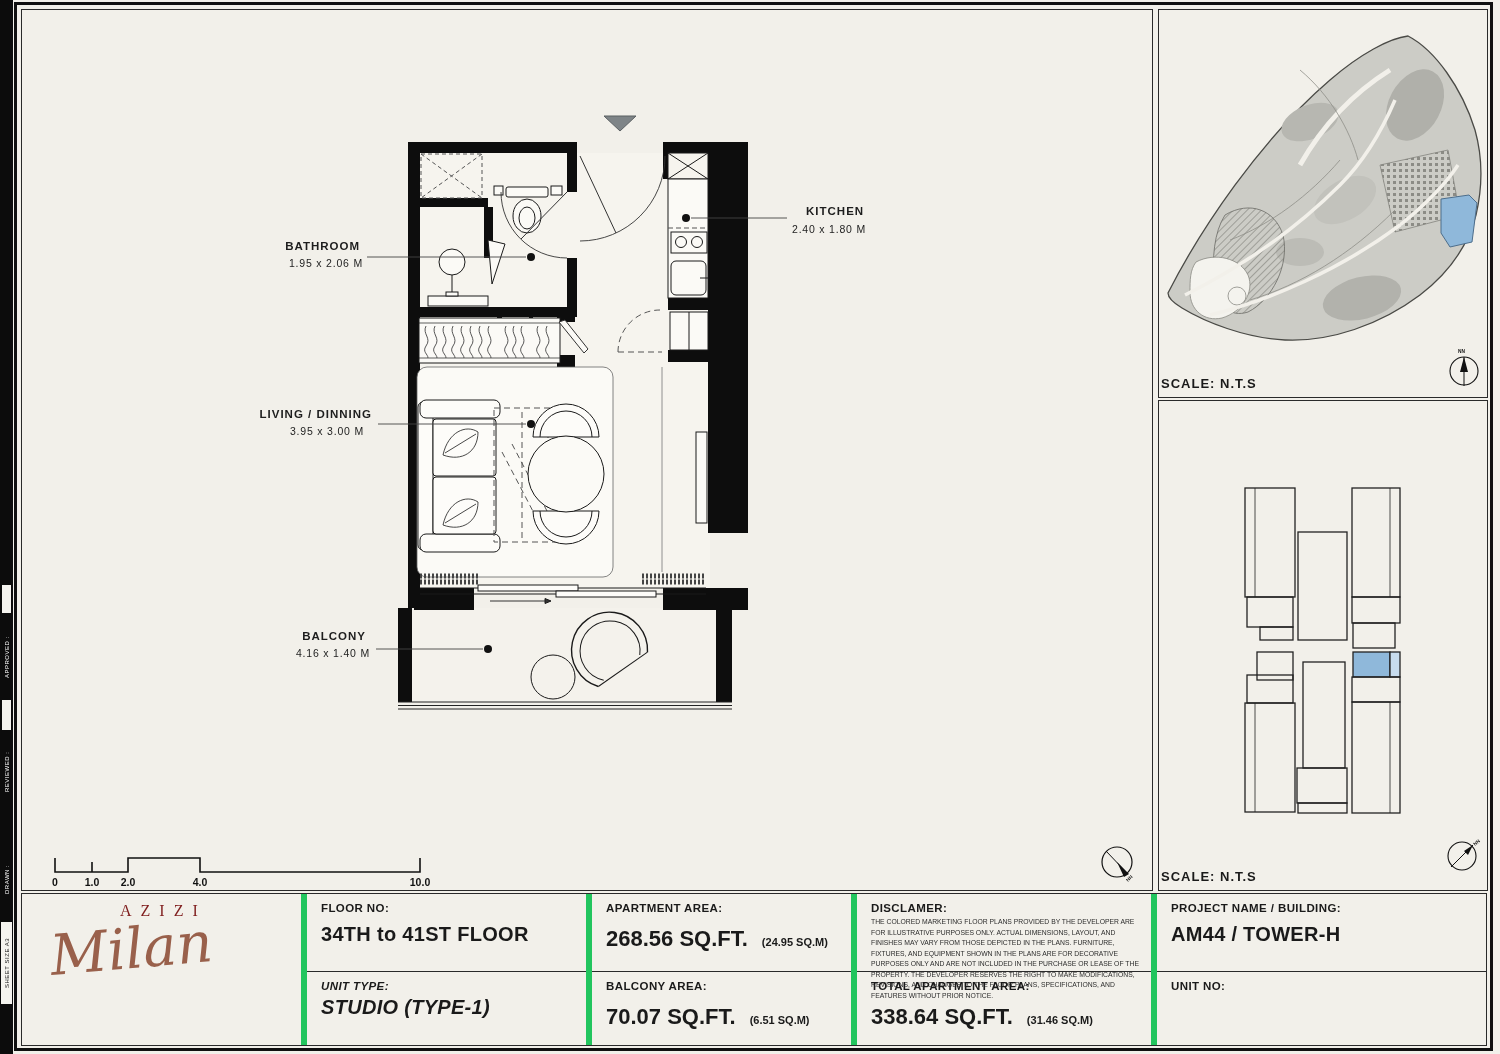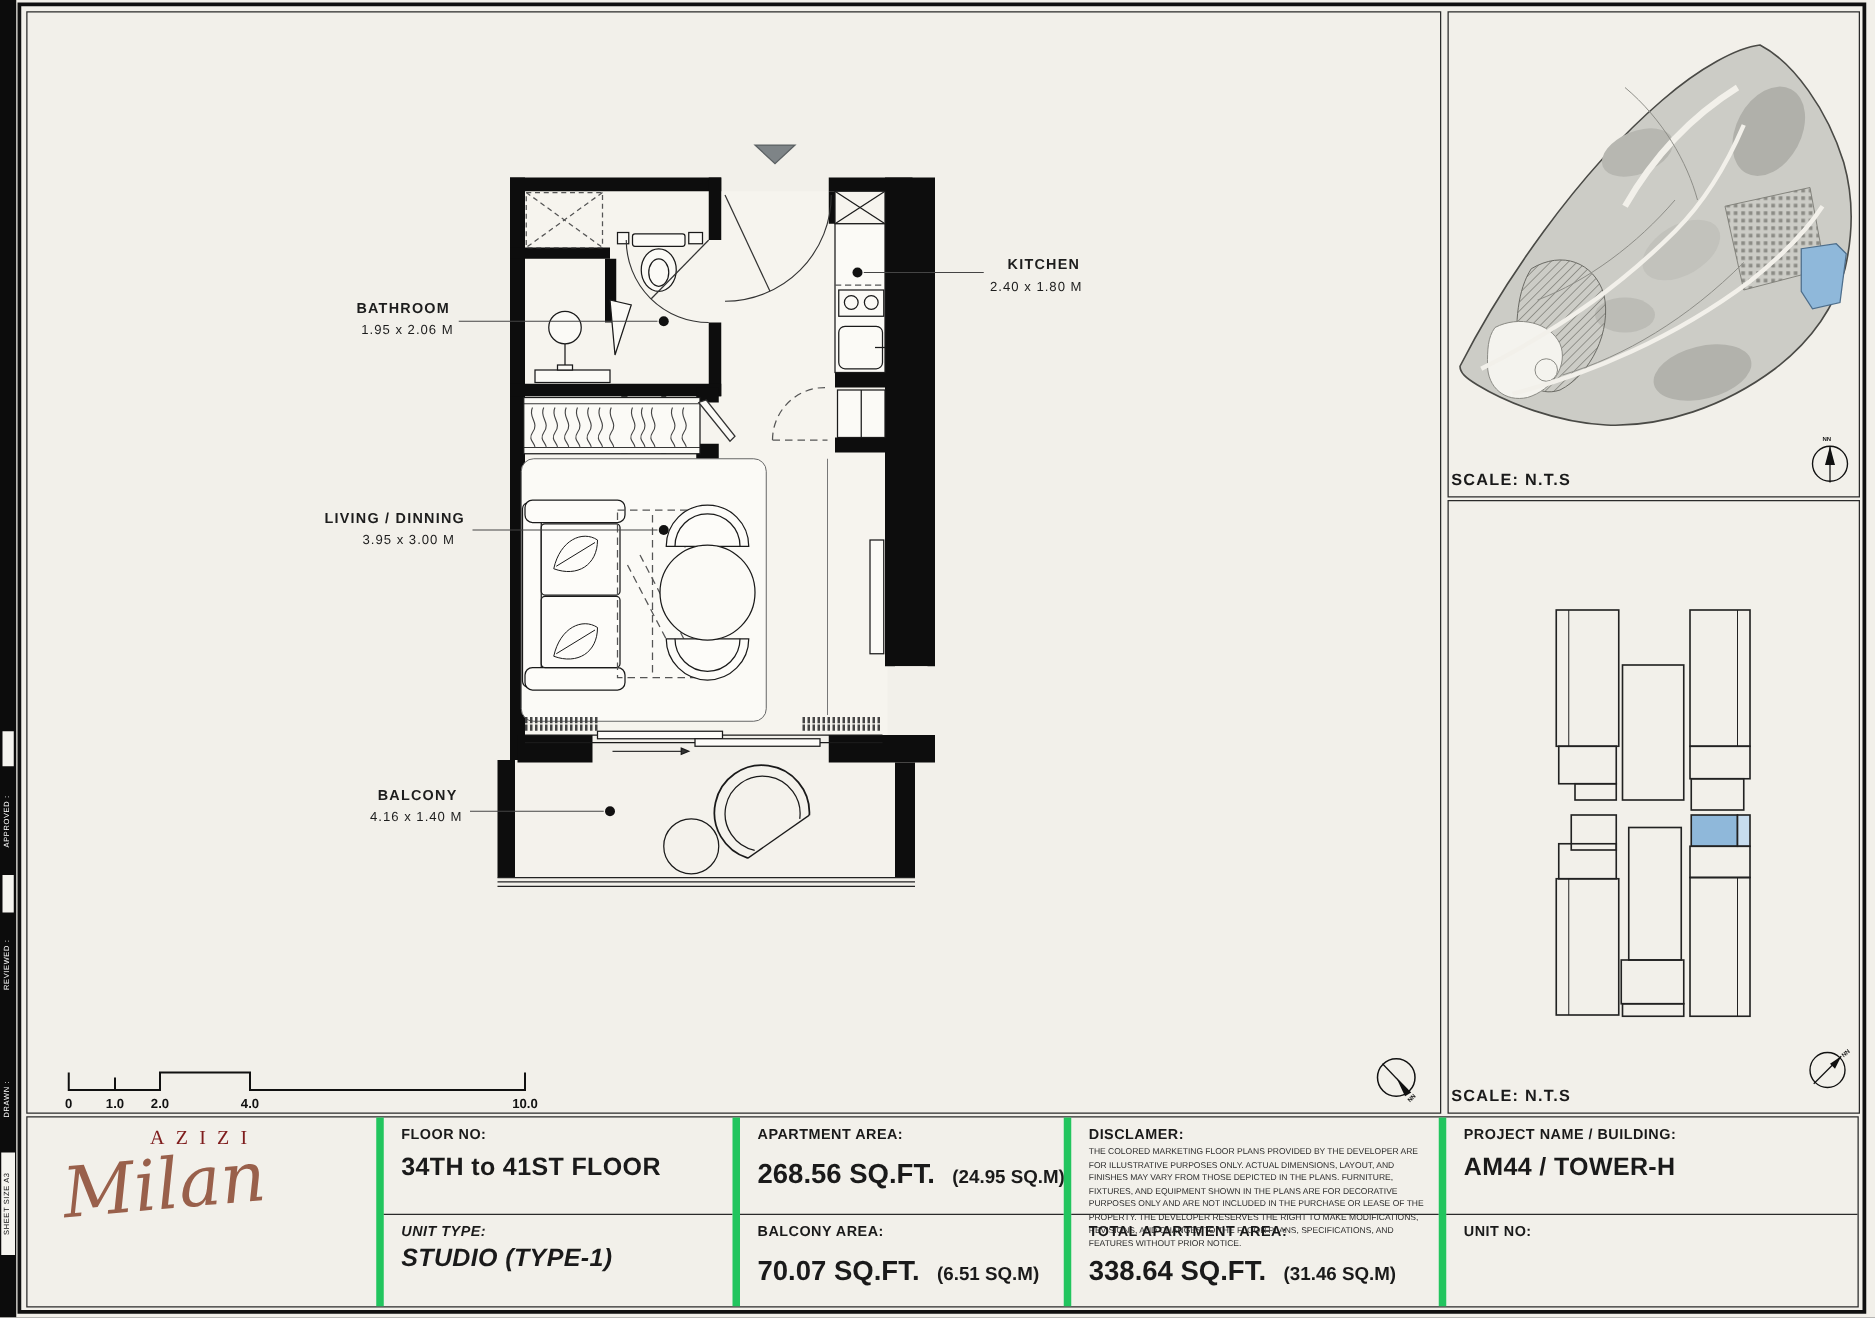--- a/index.html
+++ b/index.html
@@ -29,21 +29,21 @@
   .title-block{position:absolute;left:21px;top:893px;width:1464px;height:151px;border:1px solid #2a2a2a;
                display:flex;background:#f2f0ea;}
   .tb-col{position:relative;height:100%;box-sizing:border-box;border-left:6px solid #22c55e;}
   .tb-col:first-child{border-left:none;}
   .tb-cell{position:relative;box-sizing:border-box;padding:8px 0 0 14px;}
   .tb-cell.r2{border-top:1px solid #2a2a2a;}
   .tb-label{font-size:11.5px;font-weight:700;letter-spacing:.4px;}
   .tb-value{font-size:20px;font-weight:600;letter-spacing:.3px;margin-top:9px;white-space:nowrap;}
   .tb-area{display:flex;align-items:baseline;gap:14px;margin-top:12px;white-space:nowrap;}
   .tb-area .big{font-size:22px;font-weight:600;}
-  .tb-area .alt{font-size:15px;font-weight:600;}
+  .tb-area .alt{font-size:11px;font-weight:600;}
   .tb-disc-text{font-size:6.8px;line-height:1.55;font-weight:500;color:#2b2b2b;width:272px;margin-top:3px;
                 text-transform:uppercase;}
   .brand{width:100%;height:100%;position:relative;}
   .brand-azizi{position:absolute;left:98px;top:8px;font-family:"Liberation Serif",serif;font-size:16px;
                letter-spacing:9px;color:#7f1d1d;}
   .brand-milan{position:absolute;left:28px;top:22px;font-family:"DejaVu Serif",serif;font-style:italic;
                font-size:56px;color:#99604b;transform:rotate(-5deg);}
 </style>
 </head>
 <body>

